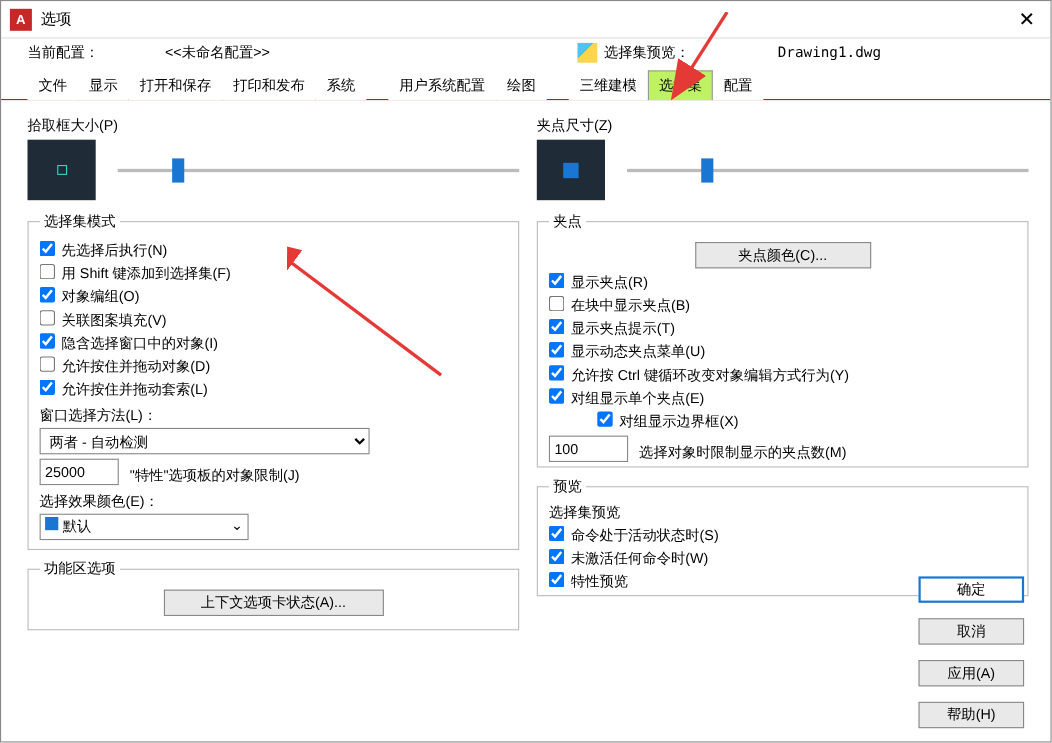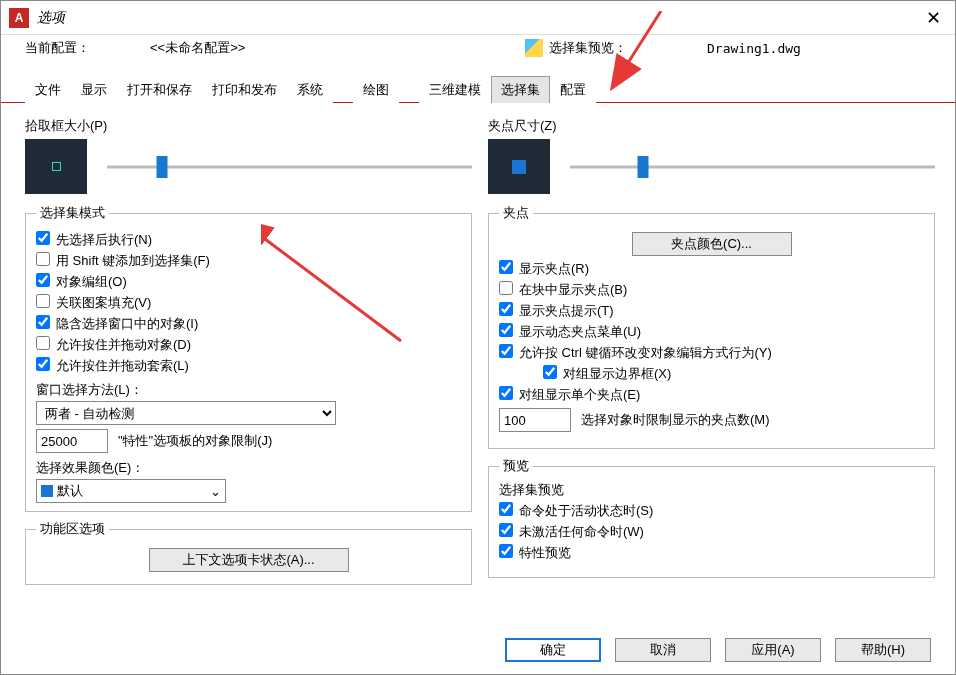--- a/index.html
+++ b/index.html
@@ -1,59 +1,59 @@
 <!DOCTYPE html>
 <html><head>
 <meta charset="utf-8">
 <style>
 * { box-sizing: border-box; margin: 0; padding: 0; font-family: "Microsoft YaHei", "SimSun", sans-serif; font-size: 13px; }
 body { background: #fff; width: 956px; height: 675px; overflow: hidden; position: relative; border: 1px solid #888; }
 .titlebar { height: 34px; display: flex; align-items: center; padding: 0 8px; border-bottom: 1px solid #ddd; }
 .app-icon { width: 20px; height: 20px; background: #c62828; color: #fff; font-weight: bold; display: flex; align-items: center; justify-content: center; font-size: 12px; }
-.title { margin-left: 8px; font-size: 14px; font-style: italic; }
+.title { margin-left: 8px; font-size: 14px; }
 .close { margin-left: auto; font-size: 18px; cursor: pointer; padding: 0 6px; }
 .inforow { padding: 4px 24px; display: flex; text-align: center; }
 .inforow .left { flex: 0 0 500px; display: flex; }
 .inforow .right { display: flex; align-items: center; }
 .doc-icon { width: 18px; height: 18px; background: linear-gradient(135deg,#4fc3f7 40%,#ffd54f 40%); margin-right: 6px; }
 .tabs { display: flex; padding: 0 24px; margin-top: 2px; }
-.tab { padding: 4px 9px; border: 1px solid transparent; border-bottom: none; cursor: pointer; position: relative; top: 1px; background:#fff;margin-top:12px; }
-.tab.active { border-color: #999; background: #e5e5e5; z-index: 2; }
+.tab { padding: 4px 9px; border: 1px solid transparent; border-bottom: none; cursor: pointer; position: relative; top: 1px; background:#fff; }
+.tab.active { border-color: #999; background: #bef264; z-index: 2; }
 .tab-gap { width: 20px; }
 .body { display: flex; padding: 8px 20px 4px 24px; border-top: 1px solid #b91c1c; gap: 16px; }
 .col { flex: 1; }
 fieldset { border: 1px solid #bbb; padding: 6px 10px 8px 10px; margin-bottom: 8px; }
 legend { padding: 0 4px; }
 .preview-slider { display: flex; align-items: center; gap: 20px; margin: 4px 0 0 0; }
 .preview-box { width: 62px; height: 55px; background: #1f2b36; display: flex; align-items: center; justify-content: center; }
 .sq1 { width: 9px; height: 9px; border: 1px solid #2fd8c5; }
 .sq2 { width: 14px; height: 14px; background: #1976d2; }
 .slider-track { flex: 1; height: 22px; position: relative; }
 .slider-line { position: absolute; top: 50%; left: 0; right: 0; height: 3px; background: #bbb; transform: translateY(-50%); }
 .slider-thumb { position: absolute; top: 50%; width: 11px; height: 22px; background: #1976d2; transform: translate(-50%, -50%); }
 .chk { display: flex; gap: 6px; margin: 3px 0; }
 .chk input { width: 14px; height: 14px; }
 .indent1 { }
 .indent2 { margin-left: 44px; }
 .lbl { margin: 6px 0 2px 0; }
 select, input[type=text] { border: 1px solid #888; padding: 2px 4px; background: #fff; font-size: 13px; height: 24px; }
 .wsel { width: 300px; }
-.row { display: flex; align-items: center; gap: 10px; margin: 4px 0; }
+.row { display: flex; align-items: flex-end; gap: 10px; margin: 4px 0; }
 .txt-sm { width: 72px; }
 .btn { border: 1px solid #888; background: #e9e9e9; padding: 2px 10px; cursor: pointer; height: 24px; display: inline-flex; align-items: center; justify-content: center; }
 .btn-wide { width: 200px; }
 .btn-center { display:flex; justify-content:center; margin:4px 0; }
-.color-sel { width: 190px; display: flex; align-items: center; border: 1px solid #888; padding: 2px 4px; height: 24px; }
+.color-sel { width: 190px; display: flex; border: 1px solid #888; padding: 2px 4px; height: 24px; }
 .color-sw { width: 12px; height: 12px; background: #1976d2; margin-right: 4px; }
 .color-sel .dd { margin-left: auto; }
-.footer { position: absolute; bottom: 12px; right: 24px; display: flex; gap: 14px; }
+.footer { position: absolute; bottom: 12px; right: 24px; display: flex; gap: 14px; flex-direction: column; }
 .footer .btn { width: 96px; justify-content: center; }
 .footer .btn.primary { border: 2px solid #1976d2; background: #fff; }
 .arrow { position: absolute; pointer-events: none; z-index: 10; }
-.inner-groups fieldset { padding-bottom: 12px; }
+.inner-groups fieldset { padding-bottom: 0; }
 </style>
 </head>
 <body>
 
 <div class="titlebar">
   <div class="app-icon">A</div>
   <div class="title">选项</div>
   <div class="close">✕</div>
 </div>
 
@@ -69,20 +69,21 @@
   </div>
 </div>
 
 <div class="tabs" id="tabbar">
     <div class="tab">文件</div>
     <div class="tab">显示</div>
     <div class="tab">打开和保存</div>
     <div class="tab">打印和发布</div>
     <div class="tab">系统</div>
     <div class="tab-gap"></div>
+    <div class="tab">用户系统配置</div>
     <div class="tab">绘图</div>
     <div class="tab-gap"></div>
     <div class="tab">三维建模</div>
     <div class="tab active">选择集</div>
     <div class="tab">配置</div>
   </div>
 
 <div class="body">
   <div class="col">
     <div class="lbl"><span>拾取框大小(P)</span></div>
@@ -179,27 +180,27 @@
             <span>显示夹点提示(T)</span>
           </label>
       <label class="chk indent1">
             <input type="checkbox" checked="" style="">
             <span>显示动态夹点菜单(U)</span>
           </label>
       <label class="chk indent1">
             <input type="checkbox" checked="" style="">
             <span>允许按 Ctrl 键循环改变对象编辑方式行为(Y)</span>
           </label>
+      <label class="chk indent1">
+            <input type="checkbox" checked="" style="">
+            <span>对组显示单个夹点(E)</span>
+          </label>
       <label class="chk indent2">
             <input type="checkbox" checked="" style="">
             <span>对组显示边界框(X)</span>
-          </label>
-      <label class="chk indent1">
-            <input type="checkbox" checked="" style="">
-            <span>对组显示单个夹点(E)</span>
           </label>
       <div class="row">
         <input type="text" class="txt-sm" value="100" style="">
         <span>选择对象时限制显示的夹点数(M)</span>
       </div>
     </fieldset>
 
     <fieldset>
       <legend>预览</legend>
       <div>选择集预览</div>

